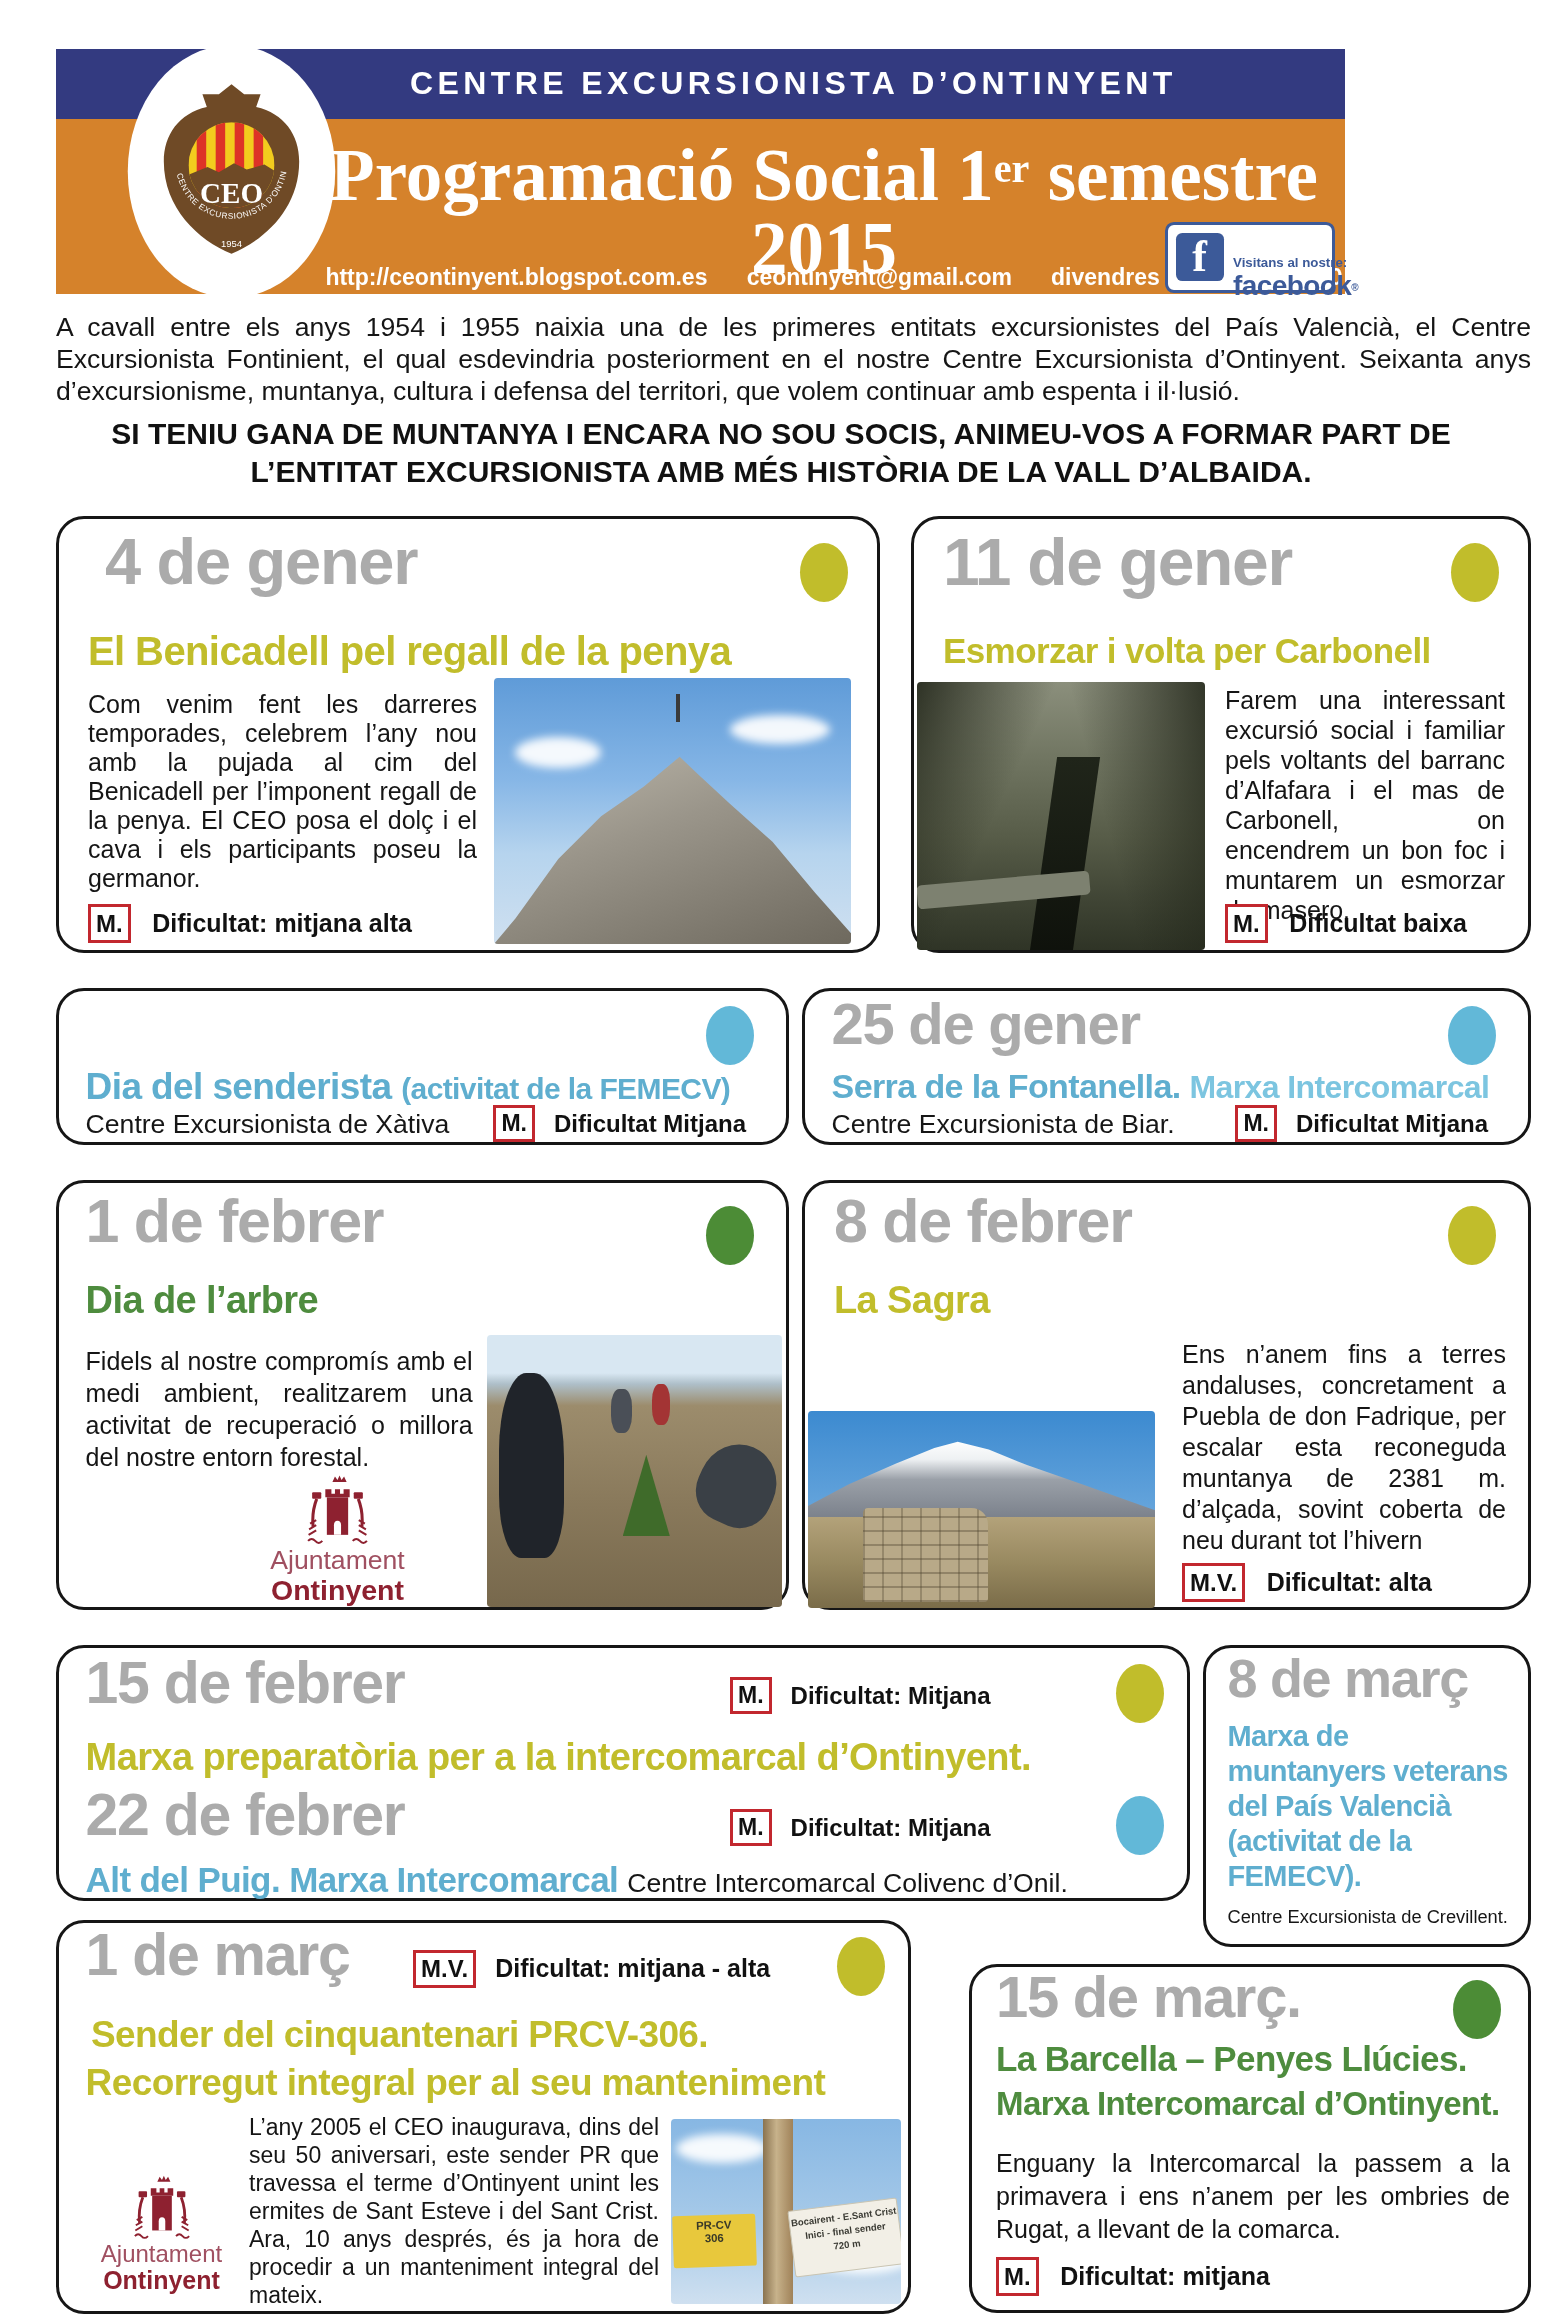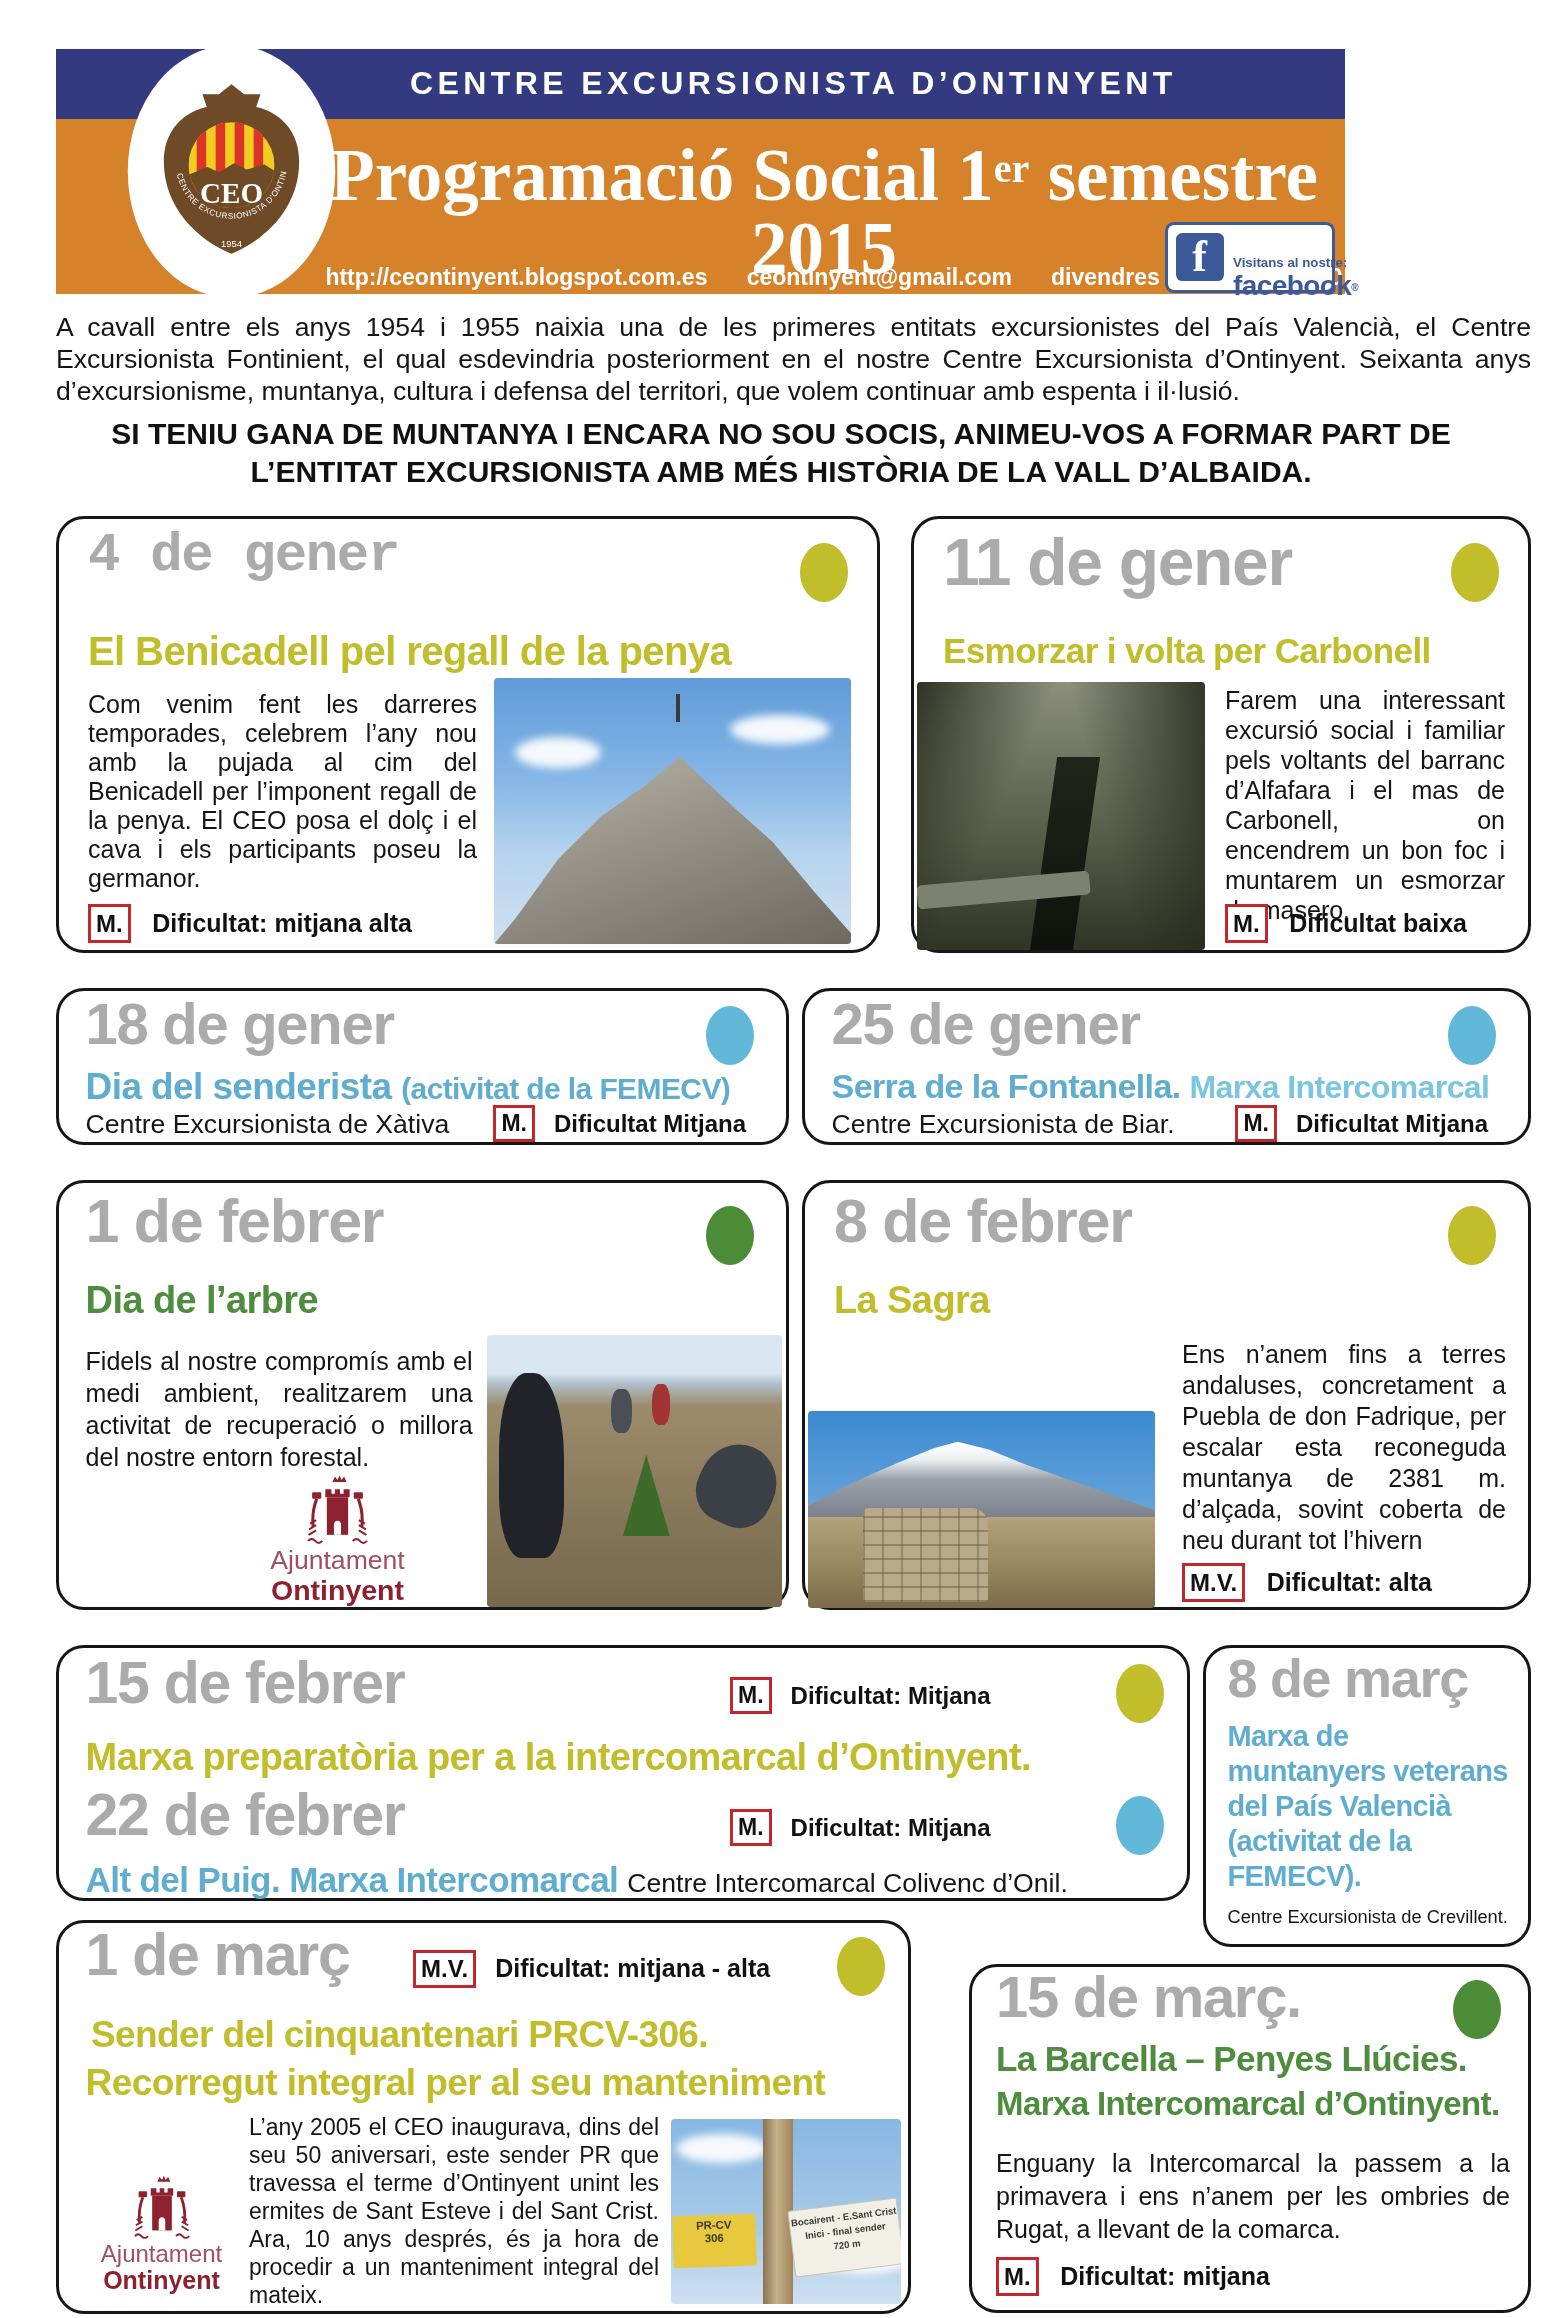--- a/index.html
+++ b/index.html
@@ -160,21 +160,21 @@
         <span class="fb-lead">Visitans al nostre:</span>
         <span class="fb-word"><span>facebook</span><span class="fb-reg">®</span></span>
       </div>
     </div>
   </div>
 
   <div class="intro">A cavall entre els anys 1954 i 1955 naixia una de les primeres entitats excursionistes del País Valencià, el Centre Excursionista Fontinient, el qual esdevindria posteriorment en el nostre Centre Excursionista d’Ontinyent. Seixanta anys d’excursionisme, muntanya, cultura i defensa del territori, que volem continuar amb espenta i il·lusió.</div>
   <div class="callout">SI TENIU GANA DE MUNTANYA I ENCARA NO SOU SOCIS, ANIMEU-VOS A FORMAR PART DE L’ENTITAT EXCURSIONISTA AMB MÉS HISTÒRIA DE LA VALL D’ALBAIDA.</div>
 
   <div class="card" style="left:56px;top:516px;width:824px;height:437px;">
-    <div class="date" style="left:29px;top:10px;font-size:54px;font-family:Liberation Mono, monospace;">4 de gener</div>
+    <div class="date" style="left:46px;top:10px;font-size:65px;">4 de gener</div>
     <span class="dot yellow" style="right:29px;top:24px;"></span>
     <div class="evtitle yellow-t" style="left:29px;top:110px;font-size:40px;">El Benicadell pel regall de la penya</div>
     <div class="body-text" style="left:29px;top:171px;width:389px;font-size:25px;line-height:29px;">Com venim fent les darreres temporades, celebrem l’any nou amb la pujada al cim del Benicadell per l’imponent regall de la penya. El CEO posa el dolç i el cava i els participants poseu la germanor.</div>
     <div class="badge-row" style="left:29px;top:385px;">
       <span class="badge">M.</span>
       <span class="dif">Dificultat: mitjana alta</span>
     </div>
     <div class="photo ph-a" style="left:435px;top:159px;width:357px;height:266px;">
       <span class="cloud" style="left:6%;top:22%;width:24%;height:12%;"></span>
       <span class="cloud" style="left:66%;top:14%;width:28%;height:11%;"></span>
@@ -192,21 +192,20 @@
         <div class="ledge"></div>
     </div>
     <div class="body-text" style="left:311px;top:166px;width:280px;font-size:25px;line-height:30px;">Farem una interessant excursió social i familiar pels voltants del barranc d’Alfafara i el mas de Carbonell, on encendrem un bon foc i muntarem un esmorzar de masero.</div>
     <div class="badge-row" style="left:311px;top:385px;">
       <span class="badge">M.</span>
       <span class="dif">Dificultat baixa</span>
     </div>
   </div>
 
   <div class="card" style="left:56px;top:988px;width:733px;height:157px;">
-    <div class="date" style="left:26.6px;top:3.8px;font-size:58px;">18 de gener</div>
     <span class="dot blue" style="right:32px;top:15px;"></span>
     <div class="evtitle blue-t" style="left:26.6px;top:76px;font-size:37px;"><span>Dia del senderista</span> <span style="font-size:30px;">(activitat de la FEMECV)</span></div>
     <div class="org" style="position:absolute;left:26.6px;top:118px;font-size:26.6px;">Centre Excursionista de Xàtiva</div>
     <div class="badge-row" style="right:40px;top:114px;gap:19px;">
       <span class="badge" style="height:37px;min-width:37px;font-size:23px;">M.</span>
       <span class="dif" style="font-size:24px;">Dificultat Mitjana</span>
     </div>
   </div>
 
   <div class="card" style="left:802px;top:988px;width:729px;height:157px;">

